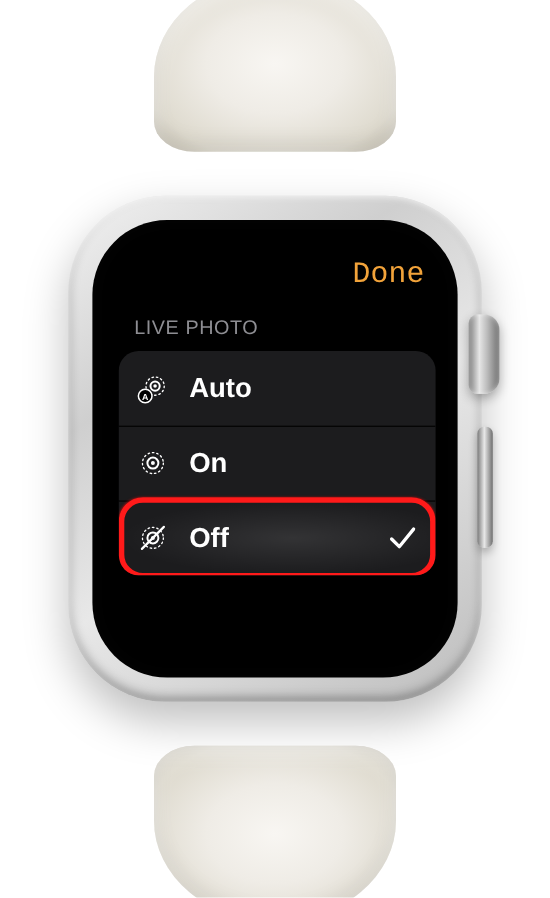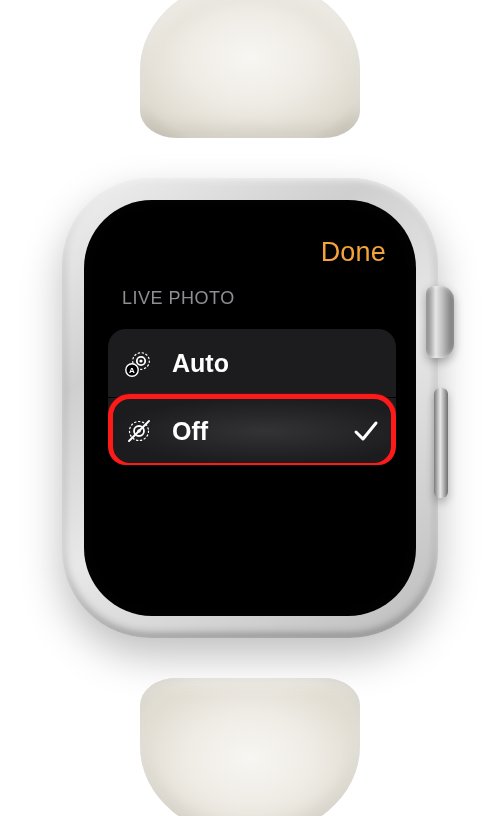--- a/index.html
+++ b/index.html
@@ -69,33 +69,34 @@
       border-radius: 68px;
       padding: 26px 20px 26px 24px;
       overflow: hidden;
       box-shadow: inset 0 0 20px rgba(255,255,255,0.02);
     }
     .header {
       display: flex;
       justify-content: flex-end;
       padding: 6px 10px 6px 6px;
       height: 48px;
-      align-items: flex-end;
+      align-items: center;
+      font-family: Liberation Mono, monospace;
     }
     .done {
       color: #f2a33a;
       font-size: 27px;
       font-weight: 500;
       letter-spacing: 0.2px;
     }
     .section-header {
       color: #8e8e93;
       font-size: 18px;
       letter-spacing: 0.5px;
-      padding: 14px 14px 20px 14px;
+      padding: 14px 14px 10px 14px;
       font-weight: 400;
     }
     .list {
       background: #1c1c1e;
       border-radius: 18px;
       overflow: hidden;
     }
     .row {
       display: flex;
       align-items: center;
@@ -176,20 +177,30 @@
               <circle cx="17" cy="13" r="4.2" fill="none" stroke="#fff" stroke-width="1.8"></circle>
               <circle cx="17" cy="13" r="1.6" fill="#fff"></circle>
               <circle cx="17" cy="13" r="8.3" fill="none" stroke="#fff" stroke-width="1.2" stroke-dasharray="1.4 2.6" stroke-linecap="round"></circle>
               <circle cx="8" cy="22" r="6.2" fill="#000" stroke="#fff" stroke-width="1.4"></circle>
               <text x="8" y="25.3" font-size="8" font-family="Arial" fill="#fff" text-anchor="middle" font-weight="600">A</text>
             </svg>
           </span>
           <span class="row-label">Auto</span>
         </div>
 
+        <div class="row">
+          <span class="row-icon">
+            <svg viewBox="0 0 30 30" width="30" height="30">
+              <circle cx="15" cy="15" r="5" fill="none" stroke="#fff" stroke-width="1.8"></circle>
+              <circle cx="15" cy="15" r="1.8" fill="#fff"></circle>
+              <circle cx="15" cy="15" r="9.5" fill="none" stroke="#fff" stroke-width="1.2" stroke-dasharray="1.4 2.6" stroke-linecap="round"></circle>
+            </svg>
+          </span>
+          <span class="row-label">On</span>
+        </div>
 
         <div class="row highlight">
           <span class="row-icon">
             <svg viewBox="0 0 30 30" width="30" height="30">
               <circle cx="15" cy="15" r="5" fill="none" stroke="#fff" stroke-width="1.8"></circle>
               <circle cx="15" cy="15" r="1.8" fill="#fff"></circle>
               <circle cx="15" cy="15" r="9.5" fill="none" stroke="#fff" stroke-width="1.2" stroke-dasharray="1.4 2.6" stroke-linecap="round"></circle>
               <line x1="5" y1="25" x2="25" y2="5" stroke="#fff" stroke-width="2" stroke-linecap="round"></line>
             </svg>
           </span>

